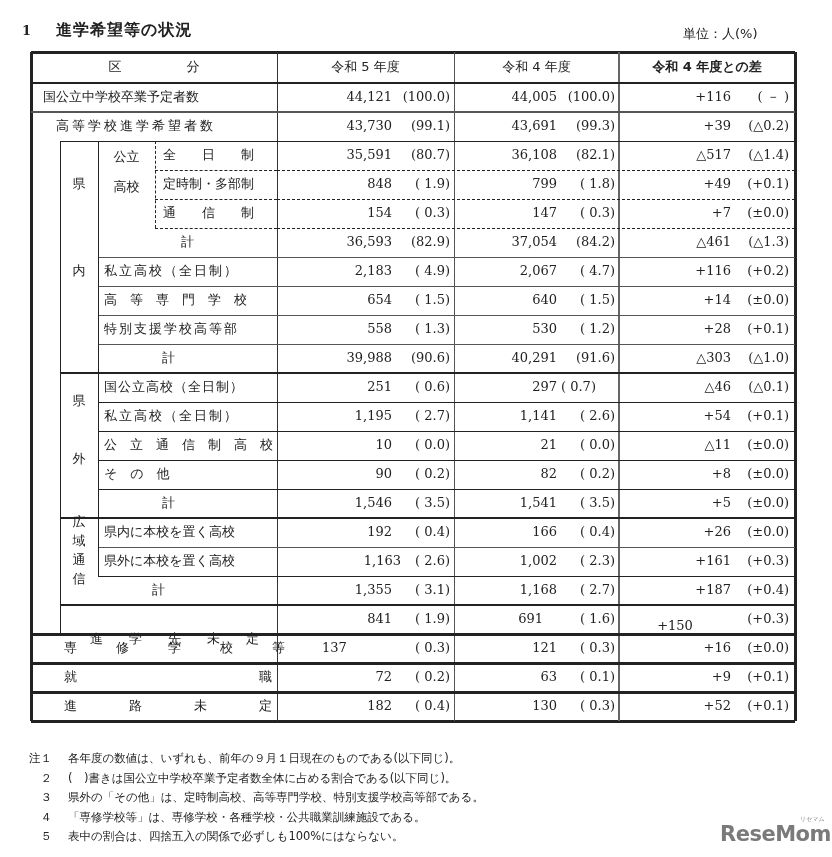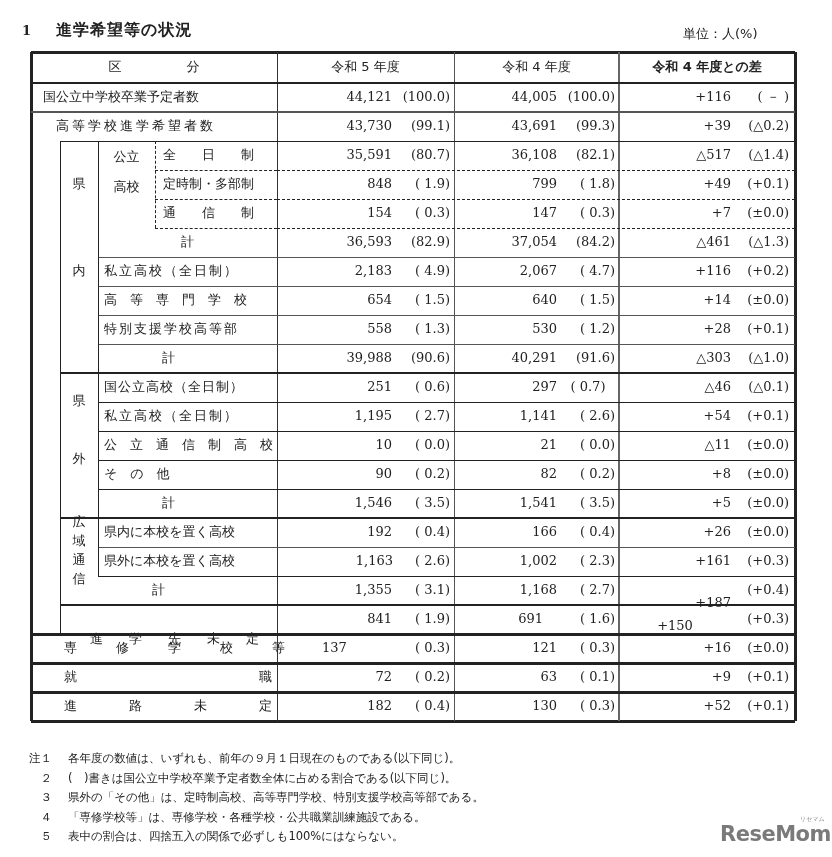--- a/index.html
+++ b/index.html
@@ -161,21 +161,21 @@
     <div class="txt num" style="left: 277px; top: 350px; width: 115px; text-align: right;">39,988</div>
     <div class="txt num" style="left: 396px; top: 350px; width: 54px; text-align: right;">(90.6)</div>
     <div class="txt num" style="left: 454px; top: 350px; width: 103px; text-align: right;">40,291</div>
     <div class="txt num" style="left: 561px; top: 350px; width: 54px; text-align: right;">(91.6)</div>
     <div class="txt num" style="left: 619px; top: 350px; width: 112px; text-align: right;">△303</div>
     <div class="txt num" style="left: 733px; top: 350px; width: 56px; text-align: right;">(△1.0)</div>
     <div class="txt " style="left: 104px; top: 379px; width: 167px; text-align: left; letter-spacing: 1px;">国公立高校（全日制）</div>
     <div class="txt num" style="left: 277px; top: 379px; width: 115px; text-align: right;">251</div>
     <div class="txt num" style="left: 396px; top: 379px; width: 54px; text-align: right;">( 0.6)</div>
     <div class="txt num" style="left: 454px; top: 379px; width: 103px; text-align: right;">297</div>
-    <div class="txt num" style="left: 561px; top: 379px; width: 54px; text-align: center;">( 0.7)</div>
+    <div class="txt num" style="left: 561px; top: 379px; width: 54px; text-align: left;">( 0.7)</div>
     <div class="txt num" style="left: 619px; top: 379px; width: 112px; text-align: right;">△46</div>
     <div class="txt num" style="left: 733px; top: 379px; width: 56px; text-align: right;">(△0.1)</div>
     <div class="txt " style="left: 104px; top: 408px; width: 167px; text-align: left; letter-spacing: 2px;">私立高校（全日制）</div>
     <div class="txt num" style="left: 277px; top: 408px; width: 115px; text-align: right;">1,195</div>
     <div class="txt num" style="left: 396px; top: 408px; width: 54px; text-align: right;">( 2.7)</div>
     <div class="txt num" style="left: 454px; top: 408px; width: 103px; text-align: right;">1,141</div>
     <div class="txt num" style="left: 561px; top: 408px; width: 54px; text-align: right;">( 2.6)</div>
     <div class="txt num" style="left: 619px; top: 408px; width: 112px; text-align: right;">+54</div>
     <div class="txt num" style="left: 733px; top: 408px; width: 56px; text-align: right;">(+0.1)</div>
     <div class="txt " style="left: 104px; top: 437px; width: 167px; text-align: left;">公　立　通　信　制　高　校</div>
@@ -200,32 +200,32 @@
     <div class="txt num" style="left: 619px; top: 495px; width: 112px; text-align: right;">+5</div>
     <div class="txt num" style="left: 733px; top: 495px; width: 56px; text-align: right;">(±0.0)</div>
     <div class="txt " style="left: 104px; top: 524px; width: 167px; text-align: left;">県内に本校を置く高校</div>
     <div class="txt num" style="left: 277px; top: 524px; width: 115px; text-align: right;">192</div>
     <div class="txt num" style="left: 396px; top: 524px; width: 54px; text-align: right;">( 0.4)</div>
     <div class="txt num" style="left: 454px; top: 524px; width: 103px; text-align: right;">166</div>
     <div class="txt num" style="left: 561px; top: 524px; width: 54px; text-align: right;">( 0.4)</div>
     <div class="txt num" style="left: 619px; top: 524px; width: 112px; text-align: right;">+26</div>
     <div class="txt num" style="left: 733px; top: 524px; width: 56px; text-align: right;">(±0.0)</div>
     <div class="txt " style="left: 104px; top: 553px; width: 167px; text-align: left;">県外に本校を置く高校</div>
-    <div class="txt num" style="left: 278px; top: 553px; width: 115px; text-align: right;">1,163</div>
+    <div class="txt num" style="left: 286px; top: 553px; width: 115px; text-align: right;">1,163</div>
     <div class="txt num" style="left: 396px; top: 553px; width: 54px; text-align: right;">( 2.6)</div>
     <div class="txt num" style="left: 454px; top: 553px; width: 103px; text-align: right;">1,002</div>
     <div class="txt num" style="left: 561px; top: 553px; width: 54px; text-align: right;">( 2.3)</div>
     <div class="txt num" style="left: 619px; top: 553px; width: 112px; text-align: right;">+161</div>
     <div class="txt num" style="left: 733px; top: 553px; width: 56px; text-align: right;">(+0.3)</div>
     <div class="txt " style="left: 60px; top: 582px; width: 197px; text-align: center;">計</div>
     <div class="txt num" style="left: 277px; top: 582px; width: 115px; text-align: right;">1,355</div>
     <div class="txt num" style="left: 396px; top: 582px; width: 54px; text-align: right;">( 3.1)</div>
     <div class="txt num" style="left: 454px; top: 582px; width: 103px; text-align: right;">1,168</div>
     <div class="txt num" style="left: 561px; top: 582px; width: 54px; text-align: right;">( 2.7)</div>
-    <div class="txt num" style="left: 619px; top: 582px; width: 112px; text-align: right; margin-top: 13px;">+187</div>
+    <div class="txt num" style="left: 619px; top: 582px; width: 112px; text-align: right;">+187</div>
     <div class="txt num" style="left: 733px; top: 582px; width: 56px; text-align: right;">(+0.4)</div>
     <div class="txt " style="left: 90px; top: 611px; width: 200px; text-align: left; margin-top: 20px;">進　　学　　先　　未　　定</div>
     <div class="txt num" style="left: 277px; top: 611px; width: 115px; text-align: right;">841</div>
     <div class="txt num" style="left: 396px; top: 611px; width: 54px; text-align: right;">( 1.9)</div>
     <div class="txt num" style="left: 440px; top: 611px; width: 103px; text-align: right;">691</div>
     <div class="txt num" style="left: 561px; top: 611px; width: 54px; text-align: right;">( 1.6)</div>
     <div class="txt num" style="left: 619px; top: 618px; width: 112px; text-align: center;">+150</div>
     <div class="txt num" style="left: 733px; top: 611px; width: 56px; text-align: right;">(+0.3)</div>
     <div class="txt " style="left: 64px; top: 640px; width: 220px; text-align: left;">専　　　修　　　学　　　校　　　等</div>
     <div class="txt num" style="left: 277px; top: 640px; width: 115px; text-align: center;">137</div>

